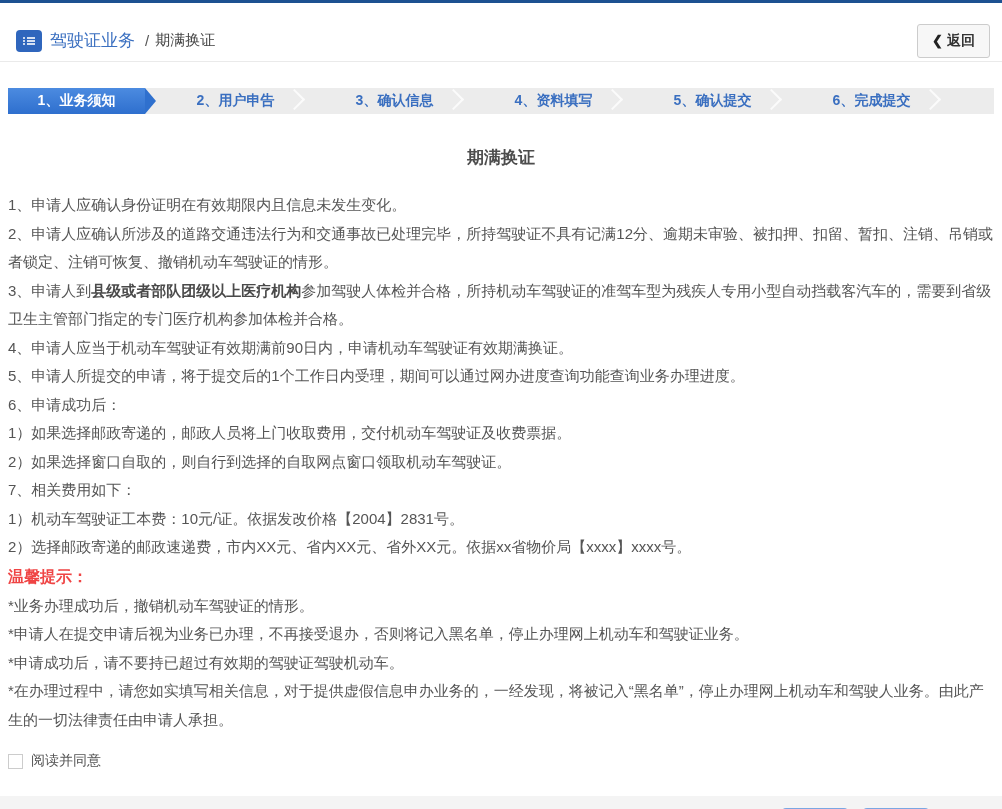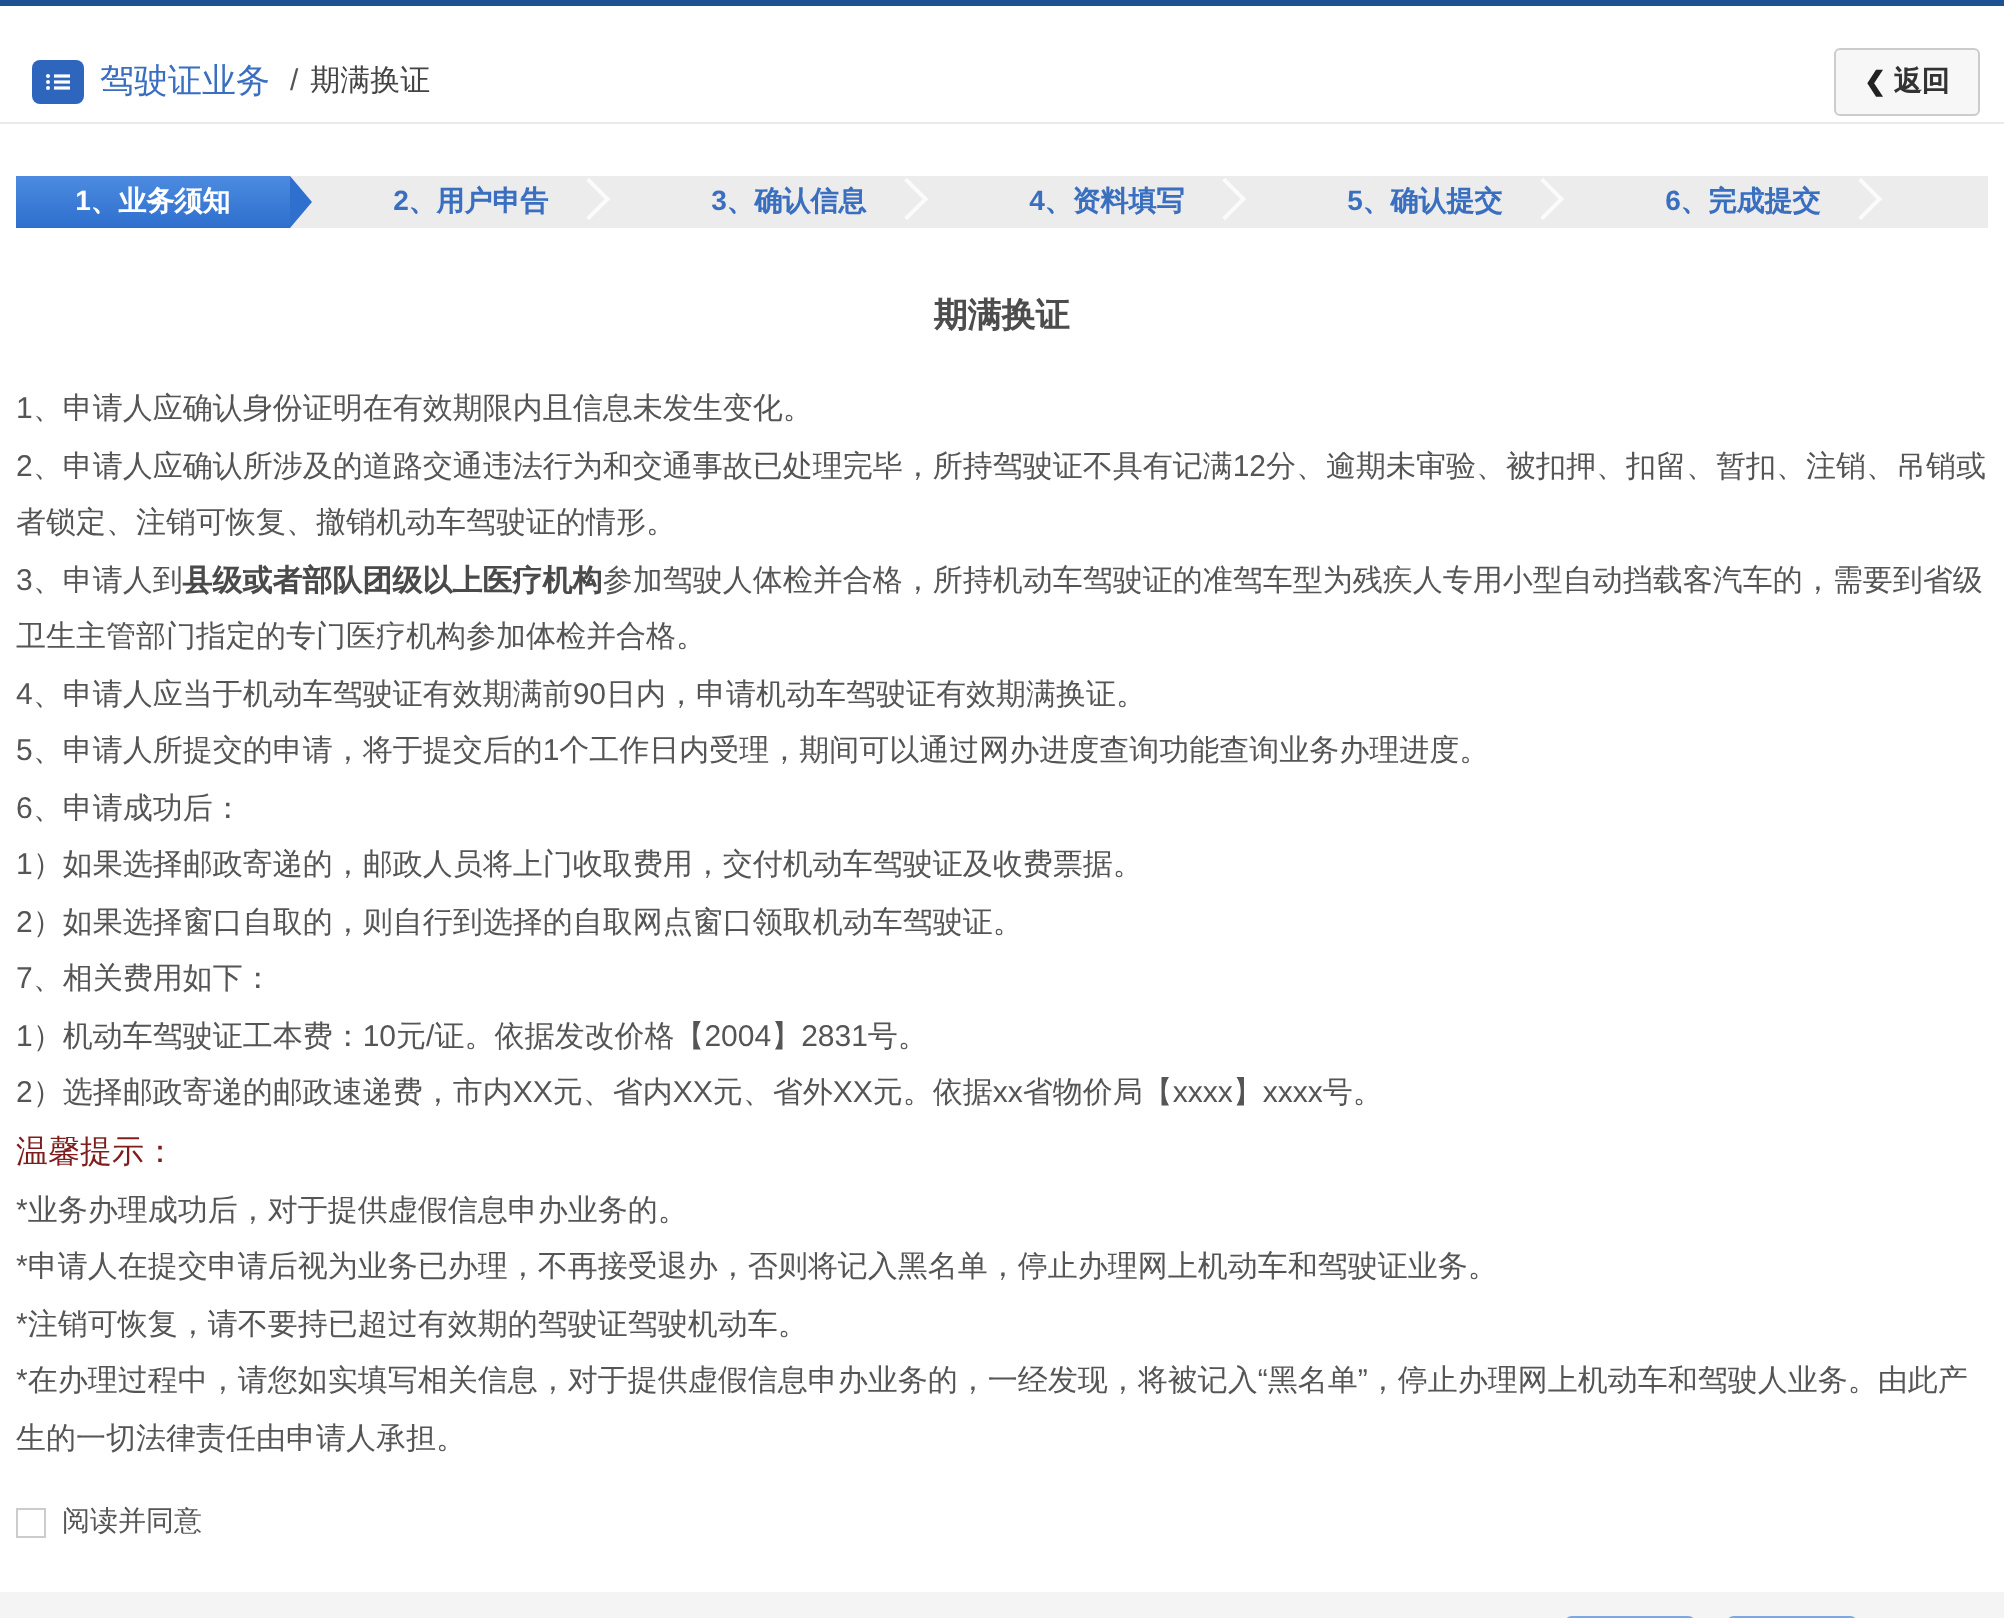--- a/index.html
+++ b/index.html
@@ -27,21 +27,21 @@
   .step.active::after { content:""; position:absolute; right:-11px; top:0; border-top:13px solid transparent; border-bottom:13px solid transparent; border-left:11px solid #2f70ce; }
   .step.chev-sep::after { content:""; position:absolute; right:2px; top:4px; width:13px; height:13px; border-top:2px solid #fbfbfb; border-right:2px solid #fbfbfb; transform:rotate(45deg); }
   .step-fill { flex:1; }
 
   
   main { flex:1; padding:0 8px; }
   h1.page-title { text-align:center; font-size:17px; font-weight:bold; color:#4d4d4d; margin-top:32px; }
   .notices { margin-top:22px; }
   .notices p { font-size:15px; color:#555; line-height:1.9; }
   .notices .b { font-weight:bold; color:#4a4a4a; }
-  .notices p.tip-head { font-weight:normal; font-size:16px; color:#7f1d1d; }
+  .notices p.tip-head { font-weight:bold; font-size:16px; color:#ef4444; }
   .agree-row { display:flex; align-items:center; margin-top:18px; }
   .checkbox { width:15px; height:15px; border:1px solid #ccc; background:#fff; display:inline-block; margin-right:8px; cursor:pointer; }
   .agree-label { font-size:14px; color:#555; cursor:pointer; }
 
   
   .action-bar { margin-top:26px; height:56px; background:#f4f4f4; border-bottom:3px solid #1d5191; display:flex; align-items:center; justify-content:flex-end; padding-right:73px; gap:15px; }
   .nav-btn { min-width:66px; height:30px; border:none; border-radius:4px; background:#7ba7e3; color:#fff; font-size:14px; font-weight:bold; cursor:pointer; font-family:inherit; }
 </style>
 </head>
 <body>
@@ -89,23 +89,23 @@
         <p><span>3、申请人到</span><span class="b">县级或者部队团级以上医疗机构</span><span>参加驾驶人体检并合格，所持机动车驾驶证的准驾车型为残疾人专用小型自动挡载客汽车的，需要到省级卫生主管部门指定的专门医疗机构参加体检并合格。</span></p>
         <p><span>4、申请人应当于机动车驾驶证有效期满前90日内，申请机动车驾驶证有效期满换证。</span></p>
         <p><span>5、申请人所提交的申请，将于提交后的1个工作日内受理，期间可以通过网办进度查询功能查询业务办理进度。</span></p>
         <p><span>6、申请成功后：</span></p>
         <p><span>1）如果选择邮政寄递的，邮政人员将上门收取费用，交付机动车驾驶证及收费票据。</span></p>
         <p><span>2）如果选择窗口自取的，则自行到选择的自取网点窗口领取机动车驾驶证。</span></p>
         <p><span>7、相关费用如下：</span></p>
         <p><span>1）机动车驾驶证工本费：10元/证。依据发改价格【2004】2831号。</span></p>
         <p><span>2）选择邮政寄递的邮政速递费，市内XX元、省内XX元、省外XX元。依据xx省物价局【xxxx】xxxx号。</span></p>
         <p class="tip-head"><span>温馨提示：</span></p>
-        <p><span>*业务办理成功后，对于提供虚假信息申办业务的。</span></p>
+        <p><span>*业务办理成功后，撤销机动车驾驶证的情形。</span></p>
         <p><span>*申请人在提交申请后视为业务已办理，不再接受退办，否则将记入黑名单，停止办理网上机动车和驾驶证业务。</span></p>
-        <p><span>*注销可恢复，请不要持已超过有效期的驾驶证驾驶机动车。</span></p>
+        <p><span>*申请成功后，请不要持已超过有效期的驾驶证驾驶机动车。</span></p>
         <p><span>*在办理过程中，请您如实填写相关信息，对于提供虚假信息申办业务的，一经发现，将被记入“黑名单”，停止办理网上机动车和驾驶人业务。由此产生的一切法律责任由申请人承担。</span></p>
       </div>
     <div class="agree-row">
       <span class="checkbox"></span>
       <span class="agree-label">阅读并同意</span>
     </div>
   </main>
 
   <div class="action-bar">
     <button class="nav-btn">上一步</button>

